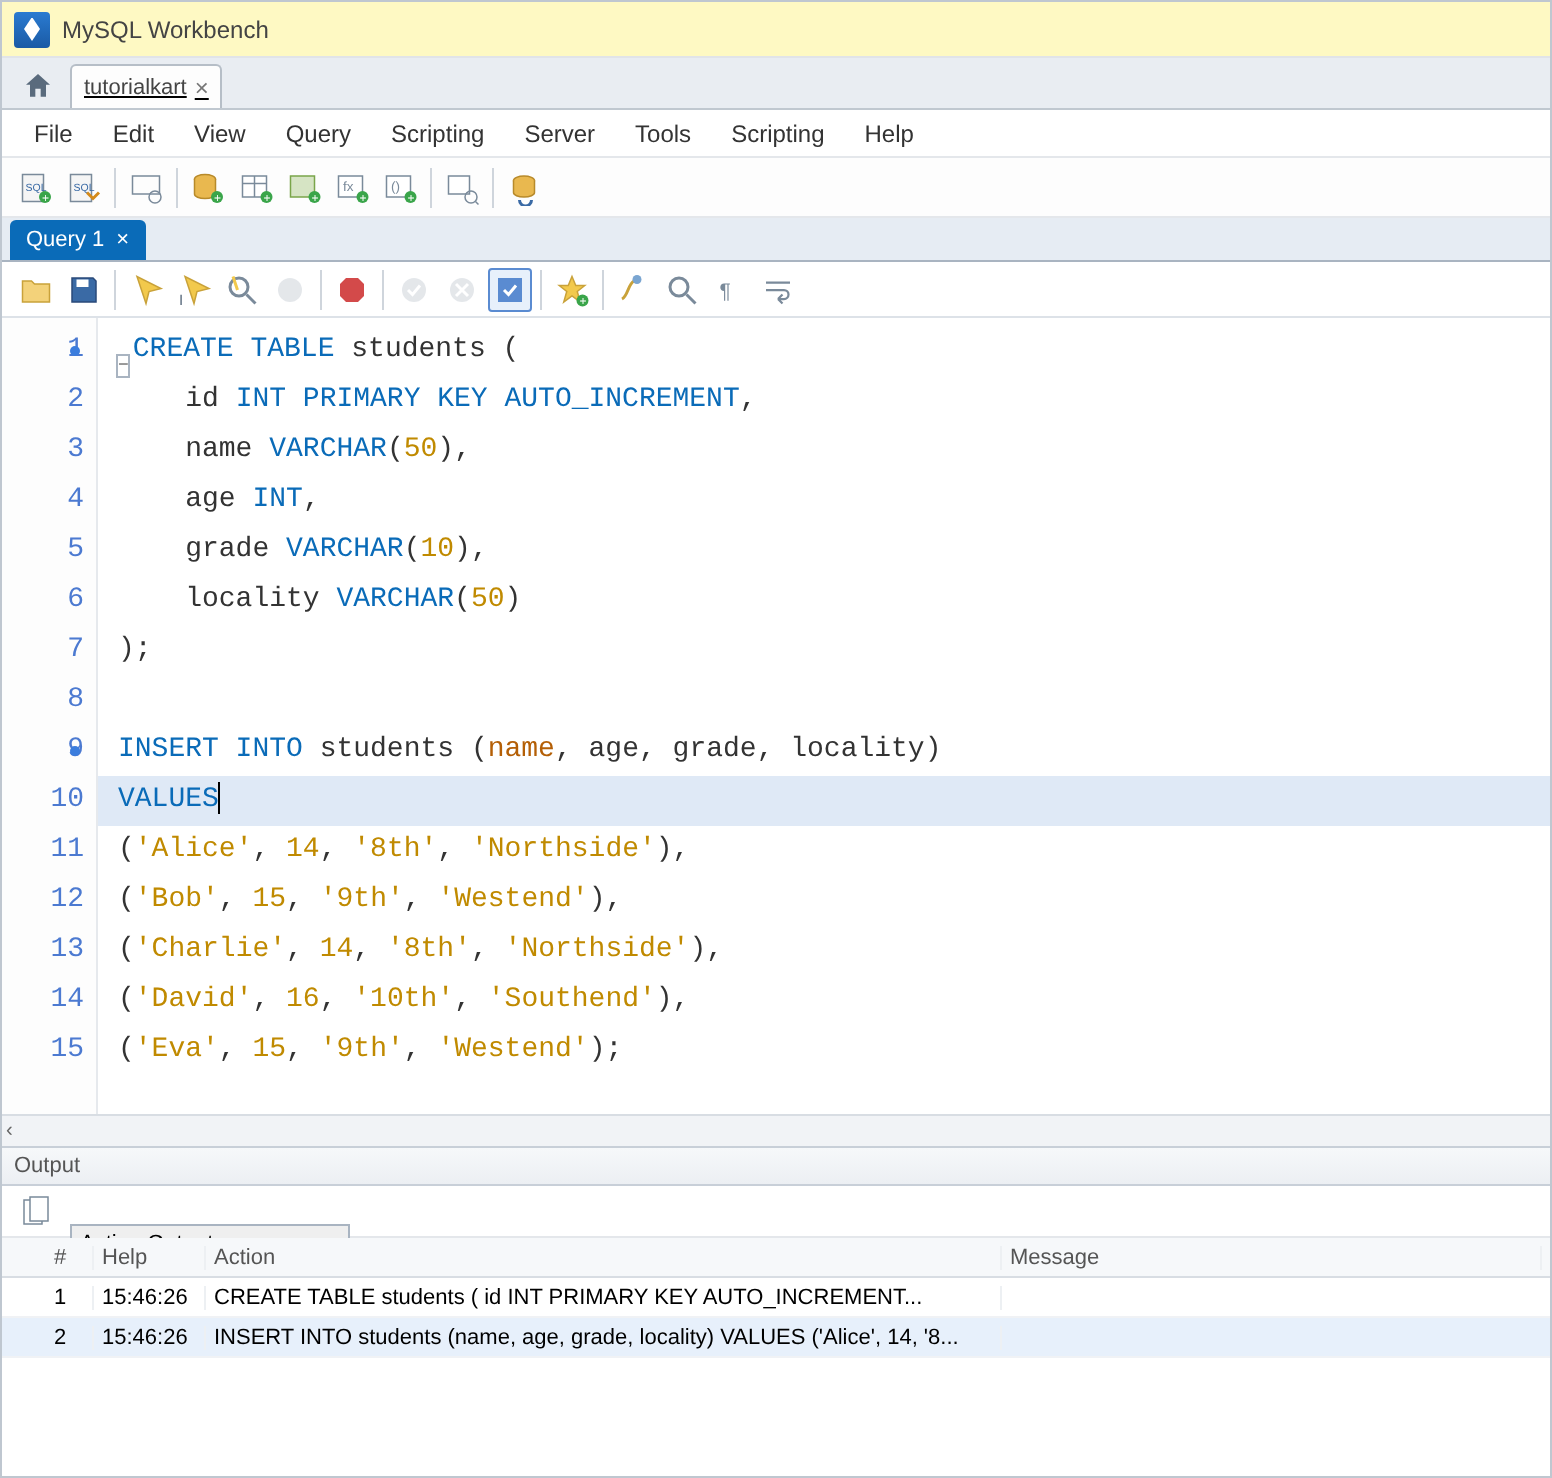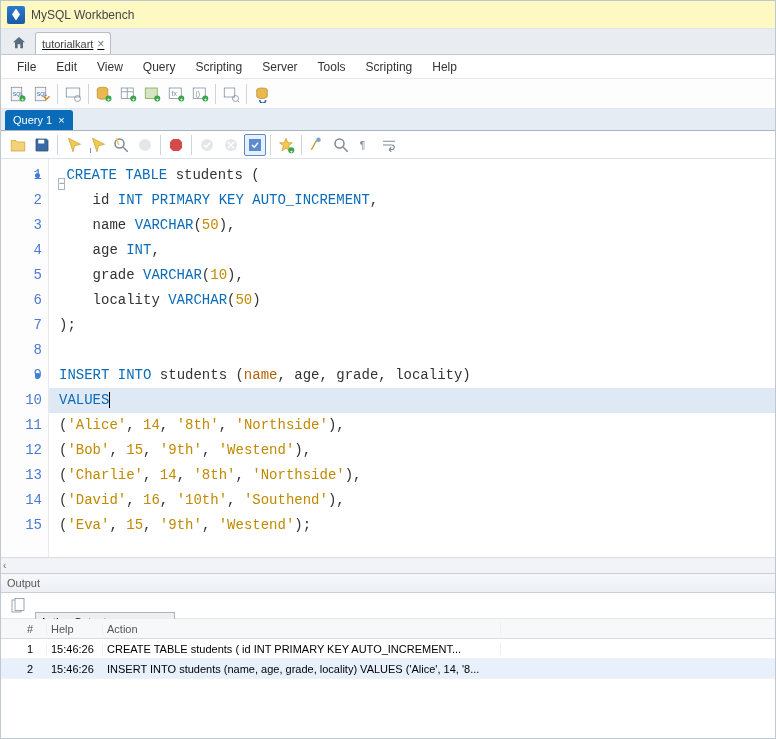--- a/index.html
+++ b/index.html
@@ -557,20 +557,21 @@
     <option>Action Output</option>
   </select>
 </div>
 
 <div class="out-table">
   <div class="out-head">
     <div></div>
     <div>#</div>
     <div>Help</div>
     <div>Action</div>
+    <div>Message</div>
   </div>
   <div id="out-rows">
       <div class="out-row">
         <div><span class="ok-dot"></span></div>
         <div>1</div>
         <div>15:46:26</div>
         <div>CREATE TABLE students (     id INT PRIMARY KEY AUTO_INCREMENT...</div>
       </div>
       <div class="out-row sel">
         <div><span class="ok-dot"></span></div>

